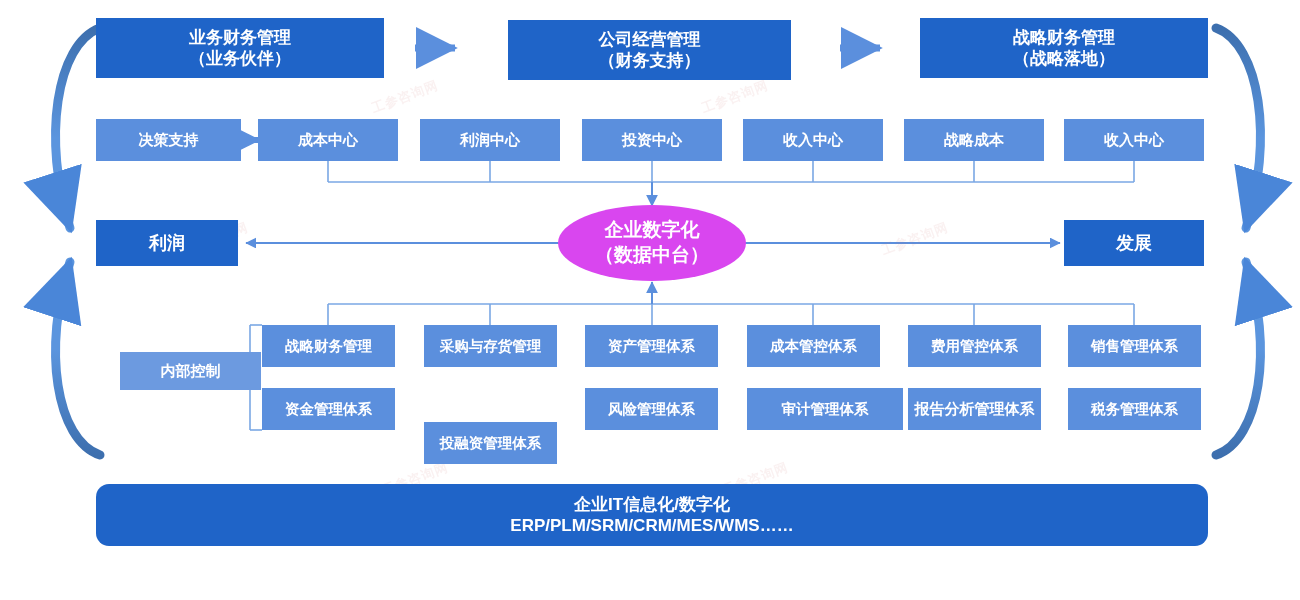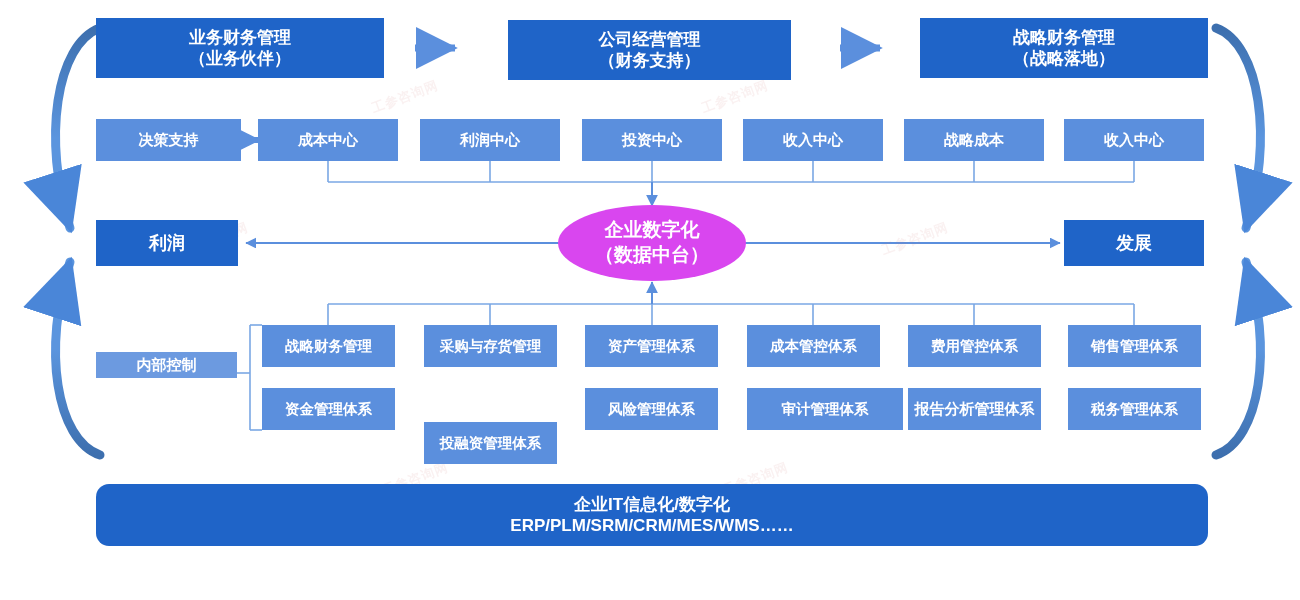--- a/index.html
+++ b/index.html
@@ -24,21 +24,21 @@
     white-space:nowrap;
   }
   .dark{background:#1f64c8;}
   .mid{background:#5b8fdd;}
   .soft{background:#6c9ae0;}
 
   .top-box{font-size:17px;height:60px;}
   .r2-box{font-size:15px;height:42px;}
   .side-box{font-size:18px;height:46px;}
   .sys-box{font-size:14.5px;height:42px;}
-  .ic-box{font-size:15px;height:26px;}
+  .ic-box{font-size:15px;height:38px;margin-left:24px;}
   .banner{font-size:17px;height:62px;border-radius:13px;}
 
   .banner .l1{display:block;}
   .banner .l2{display:block;}
 
   .ellipse{
     position:absolute;
     background:#d946ef;
     border-radius:50%;
     color:#fff;font-weight:bold;font-size:19px;

